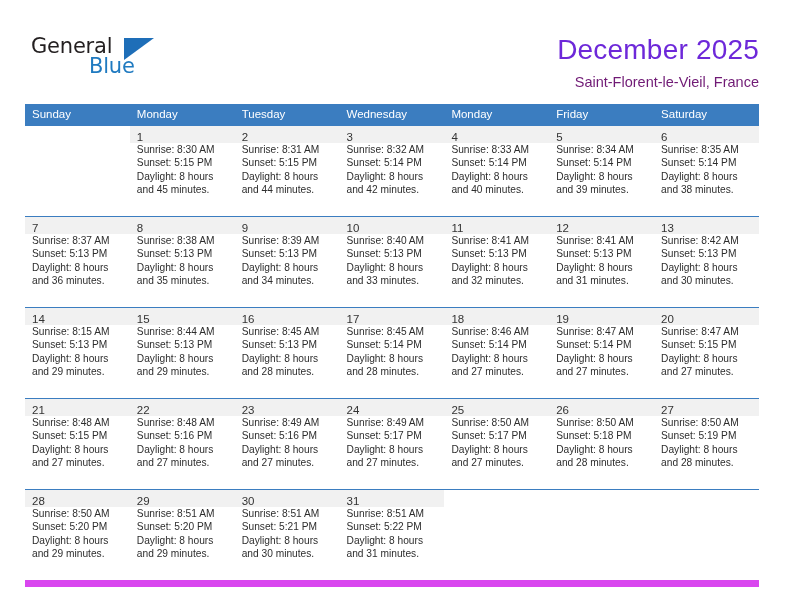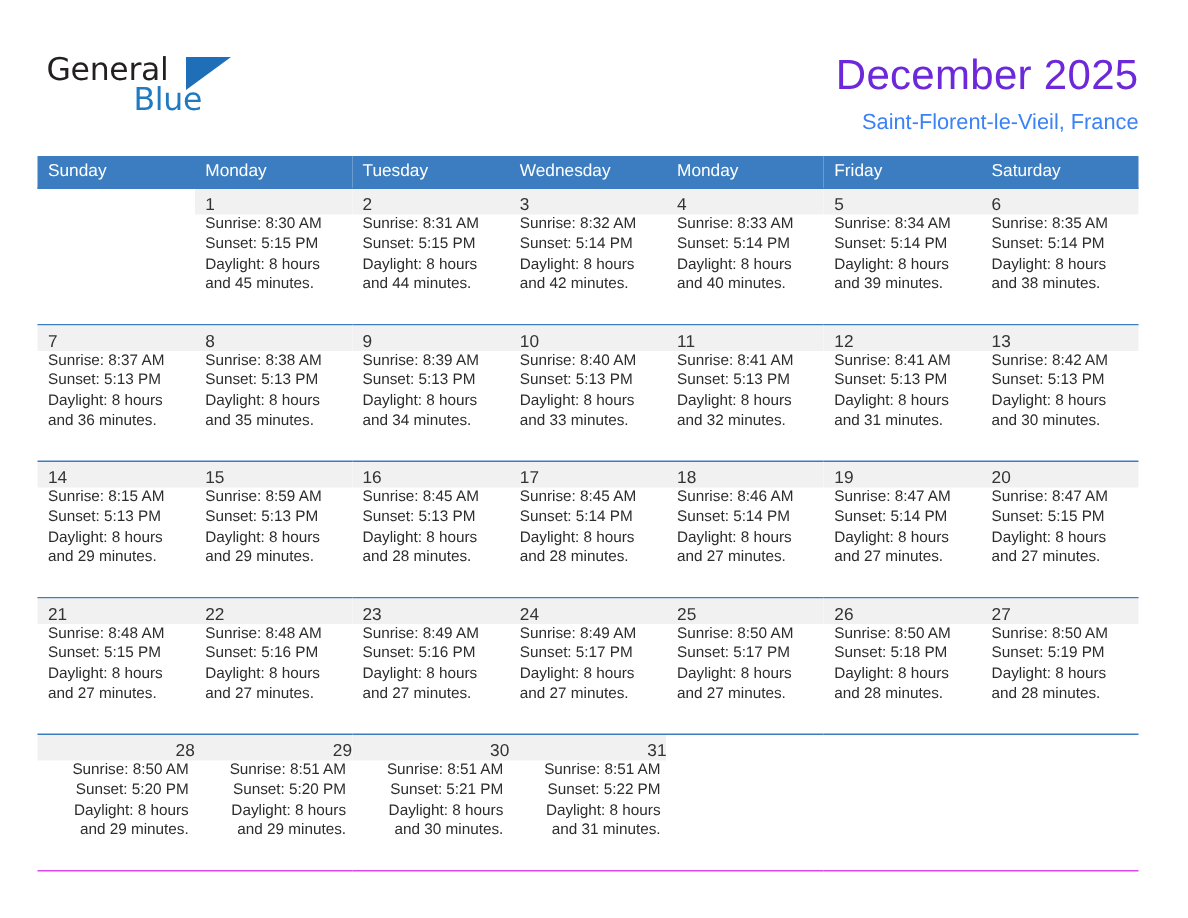--- a/index.html
+++ b/index.html
@@ -63,21 +63,21 @@
     font-size: 28px;
     font-weight: normal;
     color: #6d28d9;
     letter-spacing: 0.2px;
     line-height: 34px;
     font-family: "Liberation Sans", sans-serif;
   }
   .location-title {
     margin-top: 6px;
     font-size: 14.5px;
-    color: #3b82f6;
+    color: #701a75;
     line-height: 18px;
     font-family: "Liberation Sans", sans-serif;
   }
 
   
   .calendar {
     position: absolute;
     left: 25px; top: 104px;
     width: 734px;
     border-collapse: collapse;
@@ -120,21 +120,21 @@
     line-height: 16px;
   }
   .cell-blank .daynum-bar { background: #ffffff; }
   .details {
     padding: 0 4px 0 7px;
     font-size: 10.2px;
     line-height: 13.3px;
     color: #2d2d2d;
   }
   .details div { white-space: nowrap; }
-  .row-last td { border-bottom: 1px solid #d946ef; text-align: right; }
+  .row-last td { border-bottom: 7px solid #d946ef; }
 </style>
 </head>
 <body>
 
 <div class="page">
 
   <div class="header">
 
     <div class="logo">
       <span class="logo-general">General</span>
@@ -323,21 +323,21 @@
                 <div>Sunset: 5:13 PM</div>
                 <div>Daylight: 8 hours</div>
                 <div>and 29 minutes.</div>
               </div>
             </div>
           </td>
           <td>
             <div class="cell-inner">
               <div class="daynum-bar"><span class="daynum">15</span></div>
               <div class="details">
-                <div>Sunrise: 8:59 AM</div>
+                <div>Sunrise: 8:44 AM</div>
                 <div>Sunset: 5:13 PM</div>
                 <div>Daylight: 8 hours</div>
                 <div>and 29 minutes.</div>
               </div>
             </div>
           </td>
           <td>
             <div class="cell-inner">
               <div class="daynum-bar"><span class="daynum">16</span></div>
               <div class="details">

